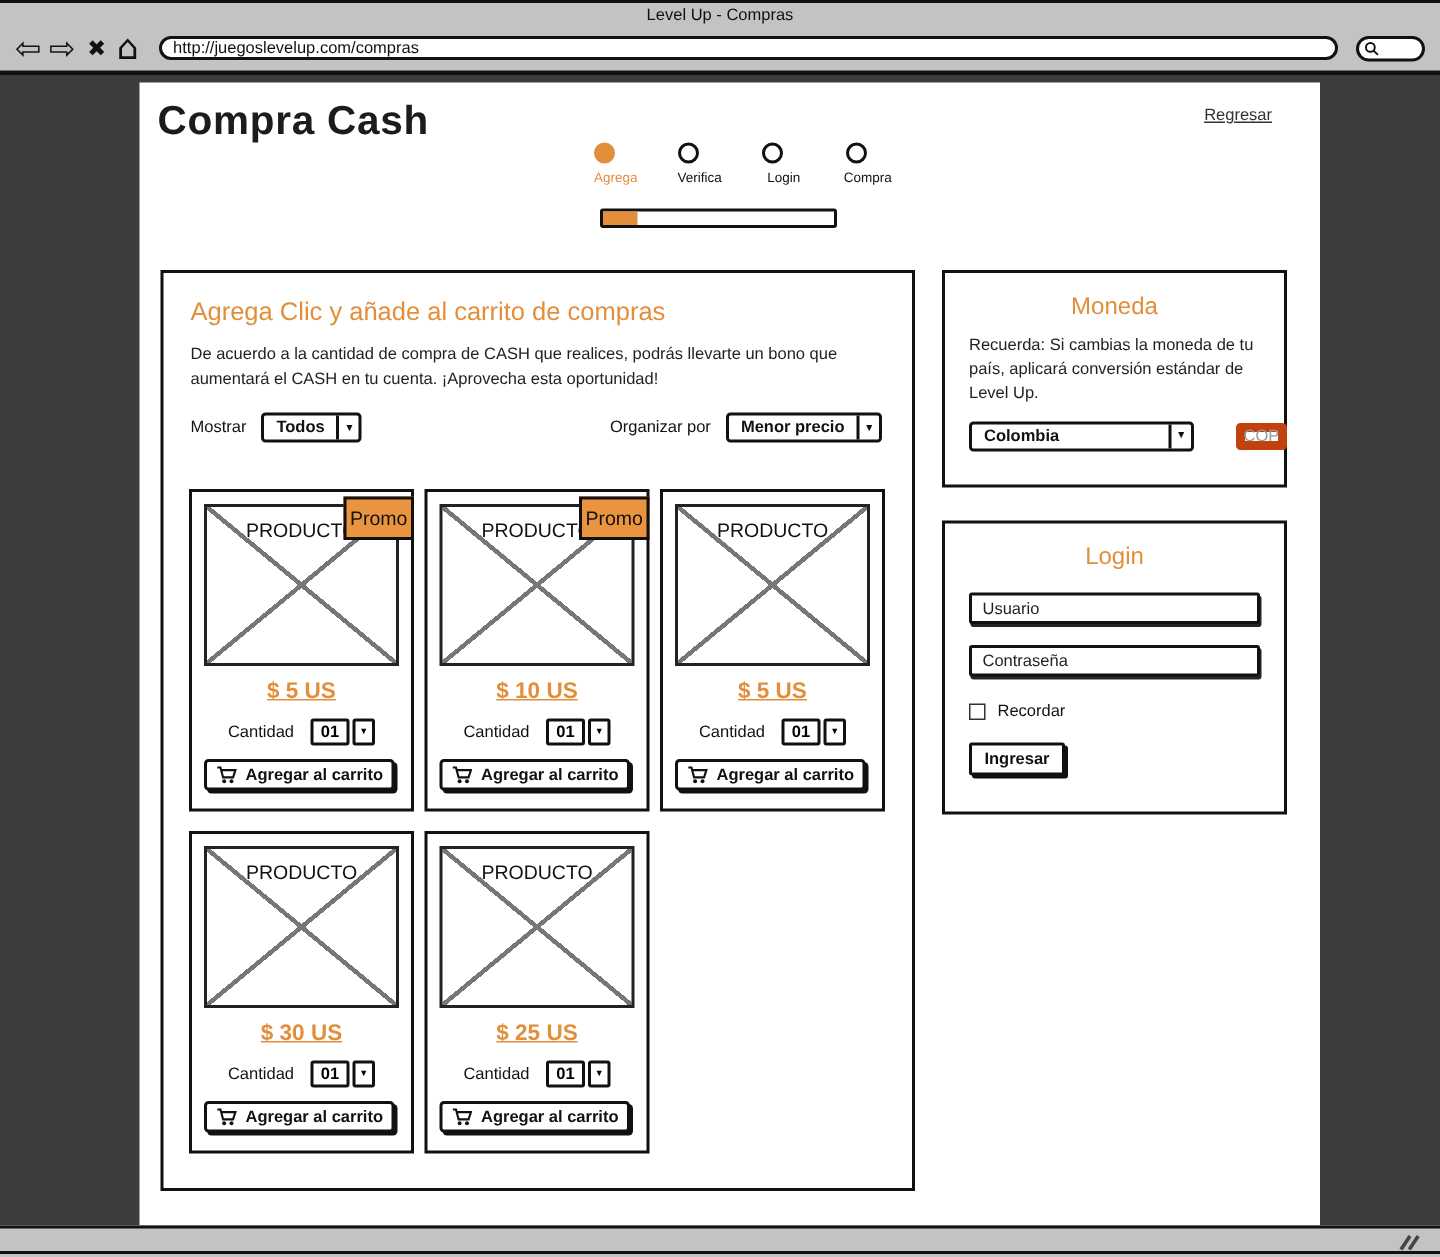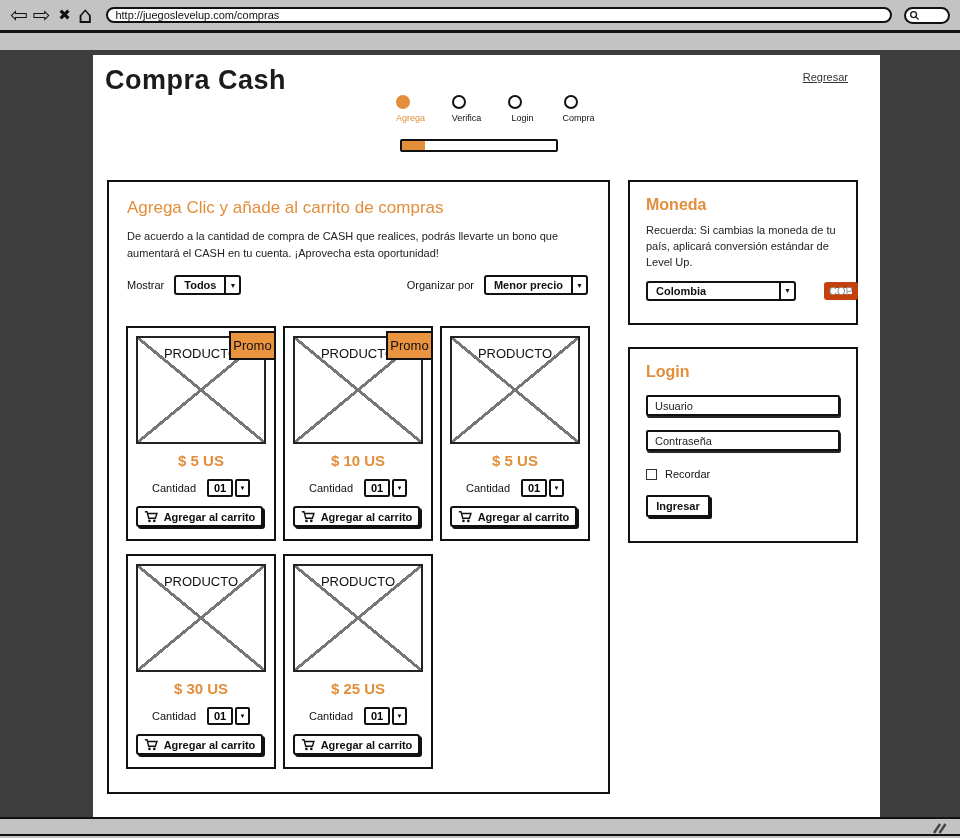--- a/index.html
+++ b/index.html
@@ -54,31 +54,31 @@
 
   .cards { position: absolute; left: 17px; top: 144px; width: 466px; display: flex; flex-wrap: wrap; gap: 13px 7px; }
   .card { position: relative; width: 150px; height: 215px; border: 2px solid var(--ink); background: #fff; }
   .card-img { position: absolute; left: 8px; right: 8px; top: 8px; height: 108px; border: 2px solid #222;
     background-image:
       linear-gradient(to top right, transparent calc(50% - 1.5px), #777 calc(50% - 1.5px), #777 calc(50% + 1.5px), transparent calc(50% + 1.5px)),
       linear-gradient(to top left,  transparent calc(50% - 1.5px), #777 calc(50% - 1.5px), #777 calc(50% + 1.5px), transparent calc(50% + 1.5px));
   }
   .img-label { position: absolute; top: 8px; left: 0; right: 0; text-align: center; font-size: 13px; color: var(--ink); }
   .promo { position: absolute; top: 3px; right: -2px; width: 47px; height: 29px; background: var(--badge); border: 2px solid var(--ink); display: flex; align-items: center; justify-content: center; font-size: 13px; color: var(--ink); z-index: 2; }
-  .price { position: absolute; top: 124px; left: 0; right: 0; text-align: center; font-size: 15px; font-weight: 600; color: var(--accent); }
+  .price { position: absolute; top: 124px; left: 0; right: 0; text-align: center; font-size: 15px; font-weight: 600; color: var(--accent); text-decoration: underline; }
   .qty-row { position: absolute; top: 151px; left: 0; right: 0; display: flex; justify-content: center; align-items: center; gap: 11px; }
   .qty-label { font-size: 11px; color: var(--ink); }
   .qty-dd { display: flex; cursor: pointer; }
   .qty-value { width: 26px; height: 18px; border: 2px solid var(--ink); border-radius: 2px; font-size: 11px; font-weight: 600; display: flex; align-items: center; justify-content: center; }
   .qty-arrow { width: 15px; height: 18px; border: 2px solid var(--ink); border-radius: 2px; margin-left: 2px; display: flex; align-items: center; justify-content: center; font-size: 6px; }
   .add-btn { position: absolute; left: 8px; right: 11px; bottom: 12px; height: 21px; background: #fff; border: 2px solid var(--ink); border-radius: 3px; box-shadow: 2px 2px 0 var(--ink); display: flex; align-items: center; justify-content: center; gap: 6px; font-size: 11px; font-weight: 600; color: var(--ink); cursor: pointer; }
 
   .moneda-panel { left: 535px; top: 125px; width: 230px; height: 145px; padding: 14px 16px; }
   .login-panel  { left: 535px; top: 292px; width: 230px; height: 196px; padding: 14px 16px; }
-  .panel-heading { color: var(--accent); font-size: 16px; font-weight: 700; }
+  .panel-heading { color: var(--accent); font-size: 16px; font-weight: 400; text-align: center; }
   .moneda-note { font-size: 11px; line-height: 1.45; color: #222; margin-top: 9px; }
   .moneda-row { display: flex; align-items: center; gap: 28px; margin-top: 10px; }
   .moneda-row .dropdown { flex: 0 0 150px; }
   .moneda-row .dd-value { flex: 1; }
   .cop-box { width: 34px; height: 18px; border: 6px solid #c2410c; border-radius: 3px; color: #999; font-size: 11px; display: flex; align-items: center; justify-content: center; }
 
   .login-input { display: block; width: 100%; height: 21px; border: 2px solid var(--ink); border-radius: 2px; box-shadow: 1px 2px 0 rgba(0,0,0,0.85); font-size: 11px; padding: 0 7px; margin-top: 14px; font-family: "Liberation Sans", sans-serif; }
   .login-input::placeholder { color: #222; opacity: 1; }
   .remember-row { margin-top: 17px; display: flex; align-items: center; gap: 8px; font-size: 11px; color: var(--ink); }
   .checkbox { width: 11px; height: 11px; border: 1.5px solid #333; background: #fff; cursor: pointer; }
@@ -87,20 +87,23 @@
   
   .statusbar { position: absolute; bottom: 0; left: 0; right: 0; height: 21px; background: var(--chrome); border-top: 2px solid var(--ink); }
   .statusbar::after { content: ""; position: absolute; bottom: 2px; left: 0; right: 0; height: 2px; background: var(--ink); }
   .resize-handle { position: absolute; right: 13px; top: 3px; cursor: nwse-resize; }
 </style>
 </head>
 <body>
 
 <div class="screen">
 
+  <div class="titlebar">
+    <span>Level Up - Compras</span>
+  </div>
 
   <div class="toolbar">
     <span class="nav-icon">⇦</span>
     <span class="nav-icon">⇨</span>
     <span class="nav-icon close-x">✖</span>
     <span class="nav-icon home">⌂</span>
     <input class="urlbar" value="http://juegoslevelup.com/compras" style="">
     <div class="search-pill">
       <svg width="11" height="11" viewBox="0 0 12 12">
         <circle cx="5" cy="5" r="3.2" fill="none" stroke="#111" stroke-width="1.4"></circle>

